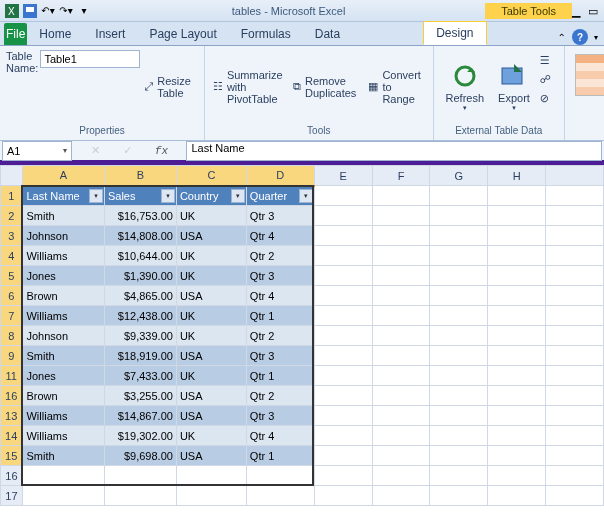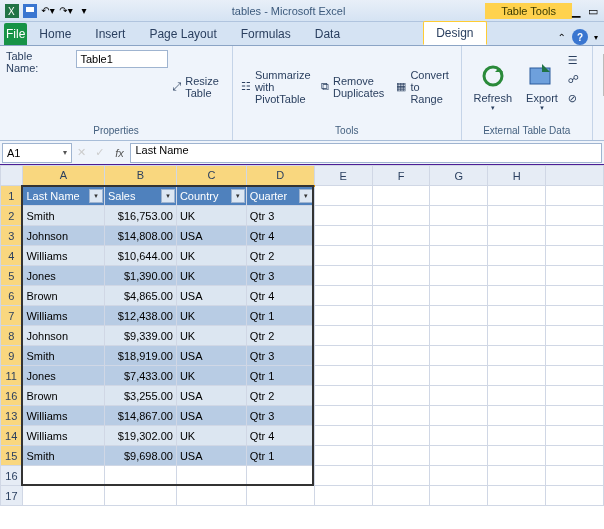--- a/index.html
+++ b/index.html
@@ -21,41 +21,41 @@
 .tab.active-context { background: #fff; border: 1px solid #ffcc33; border-bottom: 1px solid #fff; border-radius: 2px 2px 0 0; }
 .tabs-spacer { flex: 1; }
 .help-btns { display: flex; gap: 6px; padding-right: 6px; align-items: center; }
 .help-circle { width: 16px; height: 16px; background: #3a76d0; border-radius: 50%; color: #fff; display: flex; align-items: center; justify-content: center; font-size: 10px; font-weight: bold; }
 
 
 .ribbon { height: 95px; background: #eff4fb; border-bottom: 1px solid #a8bdd8; display: flex; }
 .ribbon-group { border-right: 1px solid #c5d4e8; padding: 4px 6px; display: flex; flex-direction: column; }
 .ribbon-group .group-body { flex: 1; display: flex; flex-direction: row; gap: 2px; font-size: 11px; color: #2a3f5f; }
 .ribbon-group .group-label { text-align: center; font-size: 10px; color: #44607f; padding-top: 2px; }
-.prop-input { width: 92px; height: 18px; border: 1px solid #9fb4d0; background: #fff; padding: 0 3px; font-size: 11px; margin-left: 36px; }
+.prop-input { width: 100px; height: 18px; border: 1px solid #9fb4d0; background: #fff; padding: 0 3px; font-size: 11px; }
 .ribbon-btn { display: flex; align-items: center; gap: 4px; padding: 1px 2px; cursor: pointer; }
 .ribbon-btn .ico { width: 14px; height: 14px; display: inline-flex; align-items: center; justify-content: center; }
 .big-btn { display: flex; flex-direction: column; align-items: center; justify-content: center; padding: 2px 6px; cursor: pointer; font-size: 11px; color: #2a3f5f; }
 .big-btn .ico { width: 28px; height: 28px; margin-bottom: 2px; }
 .ext-data { display: flex; }
 .styles-gallery { display: flex; gap: 4px; flex: 1; padding: 4px; align-items: flex-start; }
 .style-swatch { width: 58px; height: 42px; border: 1px solid #bbb; display: flex; flex-direction: column; cursor: pointer; }
 .style-swatch .srow { flex: 1; }
 .sw-orange .srow:nth-child(1){background:#f4b183;} .sw-orange .srow:nth-child(2){background:#fbe5d6;} .sw-orange .srow:nth-child(3){background:#f8cbad;} .sw-orange .srow:nth-child(4){background:#fbe5d6;} .sw-orange .srow:nth-child(5){background:#f8cbad;}
 .sw-black .srow:nth-child(1){background:#000;} .sw-black .srow:nth-child(2){background:#fff;} .sw-black .srow:nth-child(3){background:#d9d9d9;} .sw-black .srow:nth-child(4){background:#fff;} .sw-black .srow:nth-child(5){background:#d9d9d9;}
 .sw-blue { border: 2px solid #f5b13d; }
 .sw-blue .srow:nth-child(1){background:#4f81bd;} .sw-blue .srow:nth-child(2){background:#dce6f1;} .sw-blue .srow:nth-child(3){background:#b8cce4;} .sw-blue .srow:nth-child(4){background:#dce6f1;} .sw-blue .srow:nth-child(5){background:#b8cce4;}
 .gallery-more { width: 14px; display: flex; flex-direction: column; border: 1px solid #c5d4e8; }
 .gallery-more div { flex:1; display:flex; align-items:center; justify-content:center; font-size:8px; color:#44607f; border-bottom:1px solid #c5d4e8; cursor:pointer; }
 
 
-.formula-bar { height: 24px; display: flex; align-items: center; border-bottom: 1px solid #4c1d95; background: #eff4fb; padding: 2px; gap: 1px; }
+.formula-bar { height: 24px; display: flex; align-items: center; border-bottom: 5px solid #4c1d95; background: #eff4fb; padding: 2px; gap: 15px; }
 .name-box { width: 70px; height: 20px; border: 1px solid #9fb4d0; background: #fff; display: flex; align-items: center; padding: 0 4px; font-size: 11px; }
 .name-box .dd { margin-left: auto; font-size: 8px; color: #555; }
-.fx-label { width: 20px; text-align: center; font-style: italic; color: #555; }
+.fx-label { width: 20px; text-align: center; font-style: italic; color: #555; font-family: Liberation Mono, monospace; }
 .formula-input { flex: 1; height: 20px; border: 1px solid #9fb4d0; background: #fff; padding: 0 4px; font-size: 11px; }
 
 
 .sheet { position: relative; }
 .grid { border-collapse: collapse; table-layout: fixed; }
 .grid th, .grid td { border: 1px solid #d0d7e5; height: 20px; overflow: hidden; white-space: nowrap; font-size: 11px; }
 .corner { width: 22px; background: #e6ecf5; }
 .colhdr { background: #e6ecf5; text-align: center; color: #2a3f5f; font-weight: normal; }
 .colhdr.sel { background: #f9d77f; border-bottom: 2px solid #d08b00; }
 .rowhdr { width: 22px; background: #e6ecf5; text-align: center; color: #2a3f5f; font-weight: normal; }

